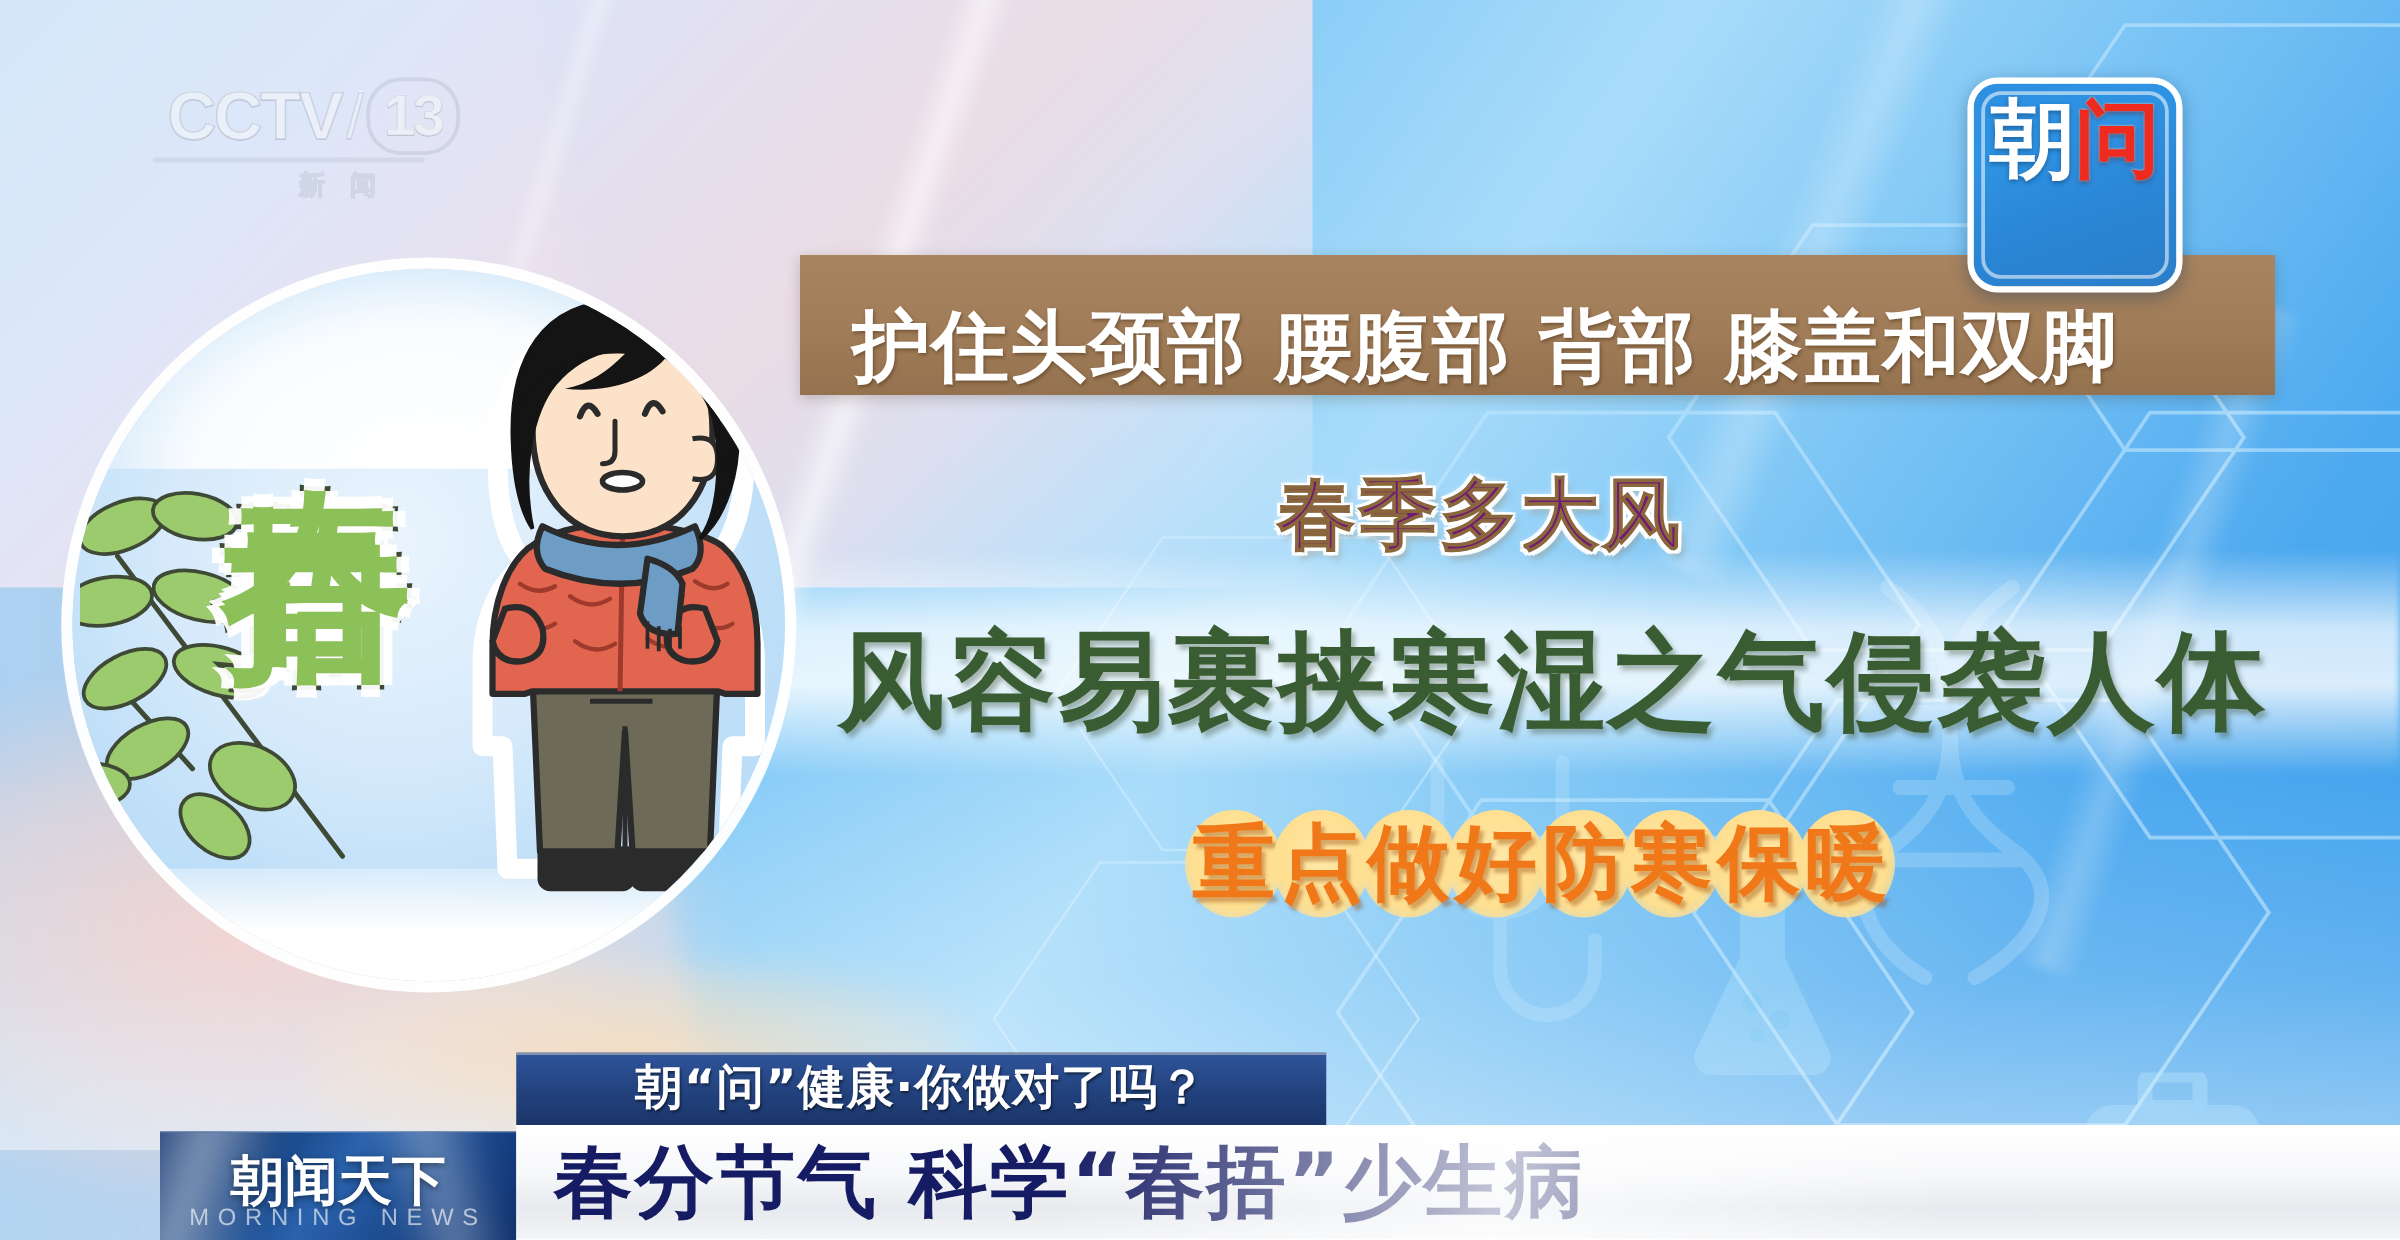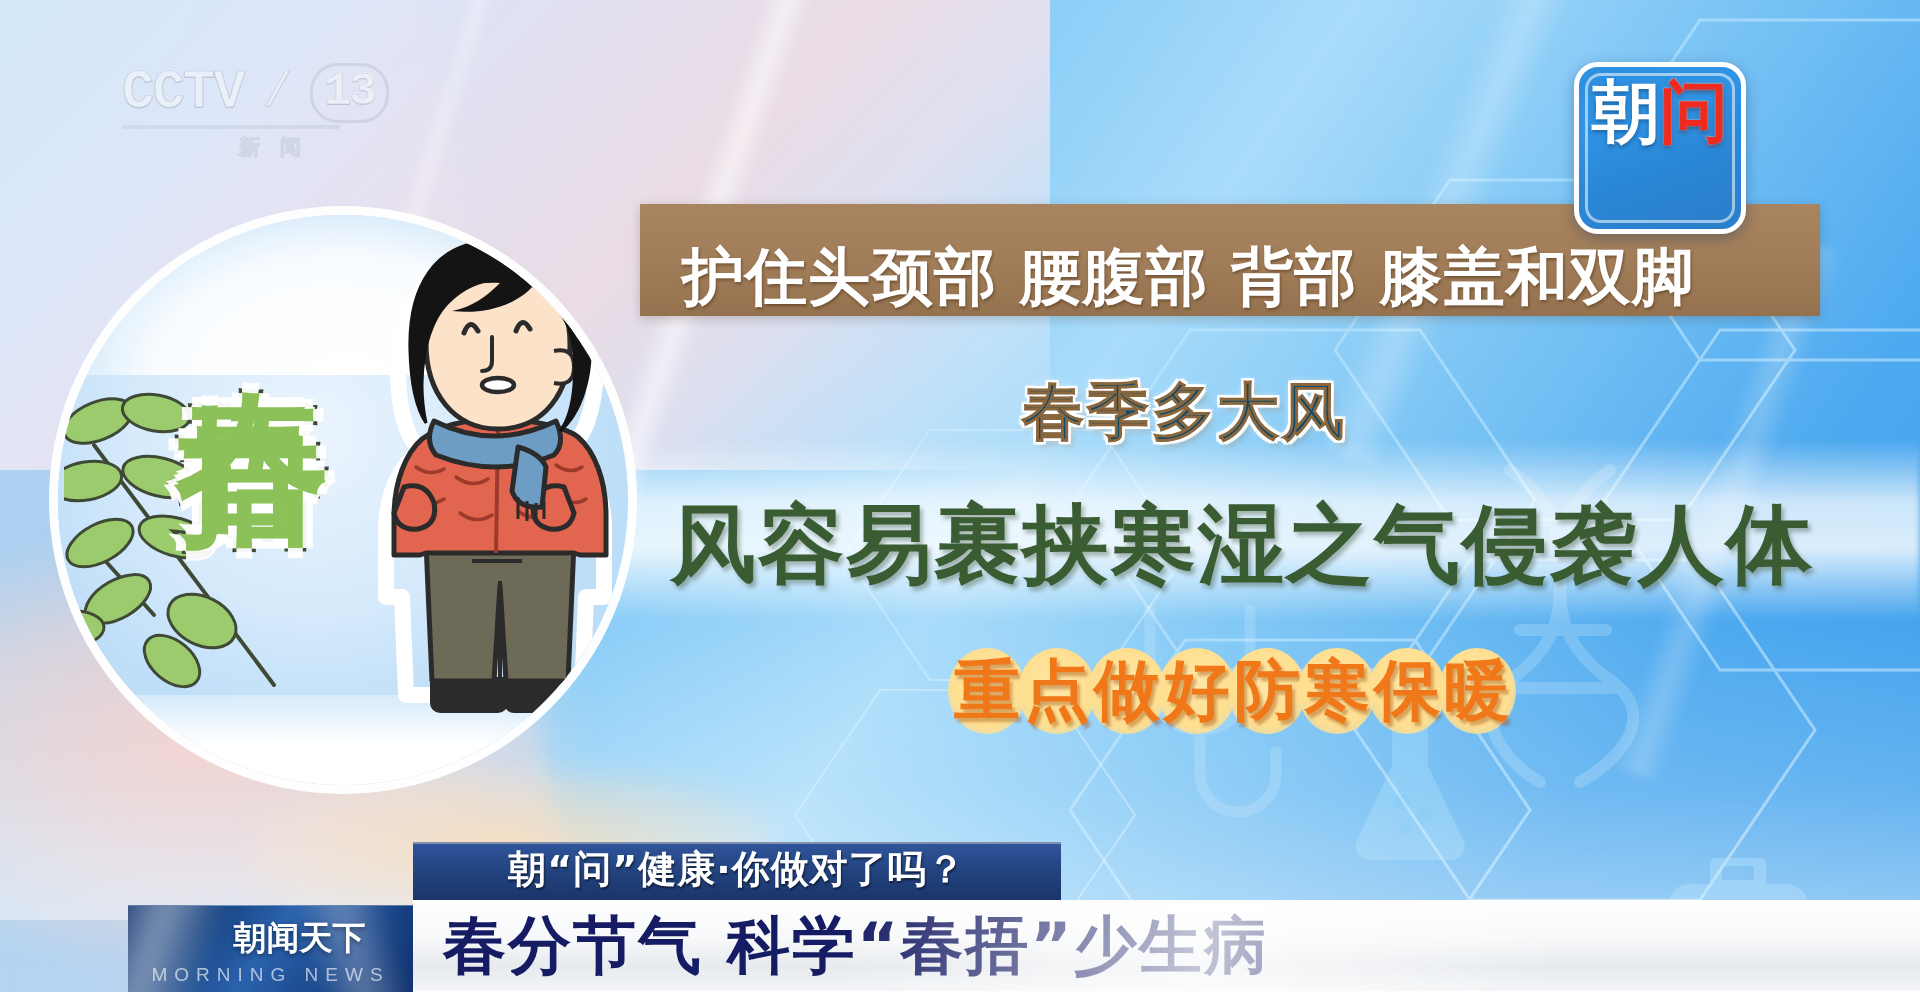--- a/index.html
+++ b/index.html
@@ -81,25 +81,25 @@
     position:absolute; left:0; top:620px; width:1920px; height:300px;
     background:linear-gradient(180deg, rgba(255,255,255,0) 0%, rgba(255,255,255,.18) 55%, rgba(255,255,255,.45) 100%);
   }
 
   
   .cctv-wm{
     position:absolute; left:122px; top:62px; width:270px; height:120px;
     opacity:.55;
   }
   .cctv-wm .cctv-row{
-    font-family:Liberation Mono, monospace;
+    font-family:Liberation Sans, sans-serif;
     font-size:54px; font-weight:700; letter-spacing:-2px;
     color:rgba(255,255,255,.92);
     text-shadow:0 1px 0 rgba(150,160,175,.9), 0 -1px 0 rgba(255,255,255,.9);
-    display:flex; align-items:center; gap:17px;
+    display:flex; align-items:center; gap:2px;margin-left:12px;
     -webkit-text-stroke:1.2px rgba(168,178,192,.75);
   }
   .cctv-wm .slash{ font-weight:400; font-size:50px; opacity:.8; margin:0 2px;}
   .cctv-wm .num13{
     border:3px solid rgba(175,185,198,.7);
     border-radius:28px;
     padding:0 11px 2px 11px;
     font-size:46px;
     -webkit-text-stroke:0.8px rgba(168,178,192,.6);
   }
@@ -159,21 +159,21 @@
     letter-spacing:1px; white-space:nowrap;
     text-shadow:1px 2px 3px rgba(60,35,10,.45);
     margin-top:34px;
   }
 
   
   .tan-sub{
     position:absolute; left:1022px; top:370px;
     font-family:"DejaVu Sans","Liberation Sans",sans-serif;
     font-size:62px; font-weight:700;
-    color:#0c4a6e; letter-spacing:3px; white-space:nowrap;
+    color:#701a75; letter-spacing:3px; white-space:nowrap;
     -webkit-text-stroke:1px #8a663c;
     text-shadow:
       0 0 8px rgba(255,255,255,.95),
       3px 0 0 rgba(255,255,255,.9), -3px 0 0 rgba(255,255,255,.9),
       0 3px 0 rgba(255,255,255,.9), 0 -3px 0 rgba(255,255,255,.9),
       3px 3px 0 rgba(255,255,255,.9), -3px -3px 0 rgba(255,255,255,.9),
       3px -3px 0 rgba(255,255,255,.9), -3px 3px 0 rgba(255,255,255,.9),
       4px 5px 6px rgba(120,90,50,.35);
   }
 
@@ -237,23 +237,22 @@
     transform:rotate(18deg); filter:blur(9px);
   }
   .logo-block .shine2{
     position:absolute; right:10px; top:-30px; width:90px; height:180px;
     background:linear-gradient(90deg, rgba(255,255,255,0), rgba(255,255,255,.30), rgba(255,255,255,0));
     transform:rotate(-15deg); filter:blur(10px);
   }
   .logo-block .cn{
     position:absolute; left:50%; top:10px; transform:translateX(-50%);
     font-family:"DejaVu Sans","Liberation Sans",sans-serif;
-    font-size:33px; font-weight:700; color:#fff; letter-spacing:0px; white-space:nowrap;
+    font-size:43px; font-weight:700; color:#fff; letter-spacing:0px; white-space:nowrap;
     text-shadow:0 2px 5px rgba(0,0,0,.45);
-    margin-left:29px;
   }
   .logo-block .en{
     position:absolute; left:50%; bottom:6px; transform:translateX(-50%);
     font-family:"Liberation Sans",sans-serif;
     font-size:19px; font-weight:400; letter-spacing:7px;
     color:rgba(255,255,255,.62); white-space:nowrap;
   }
 
   .title-bar{
     position:absolute; left:413px; top:900px; width:1507px; height:92px;

